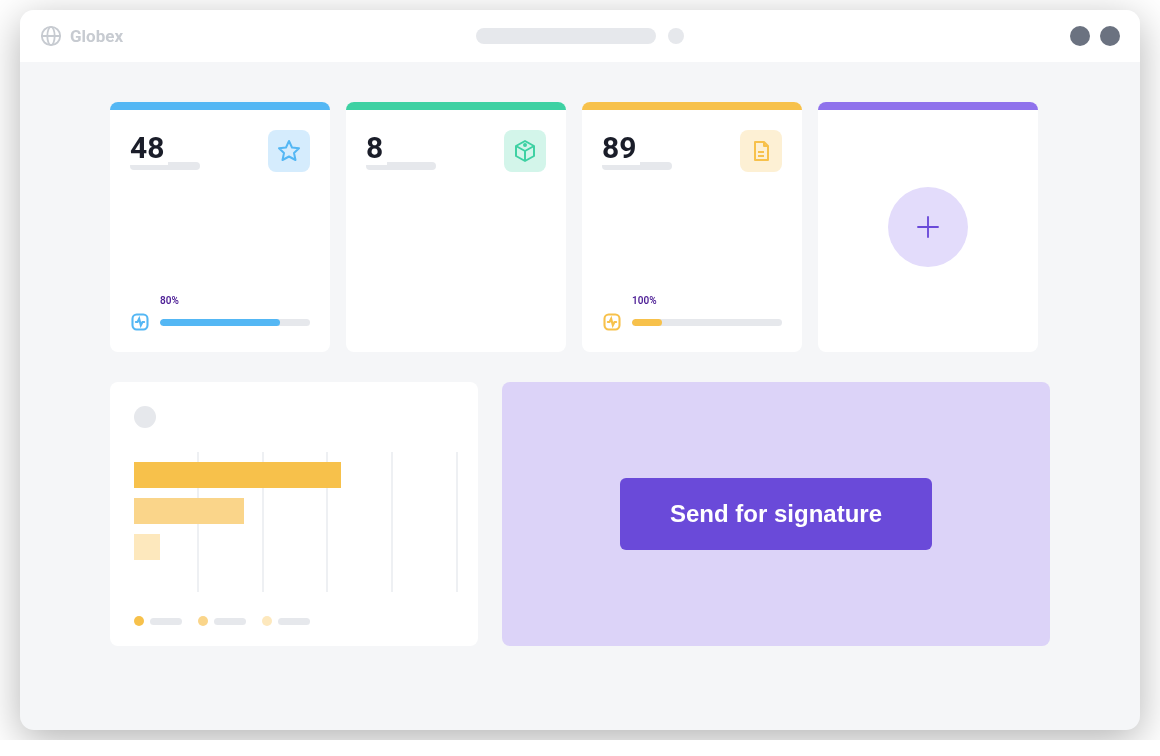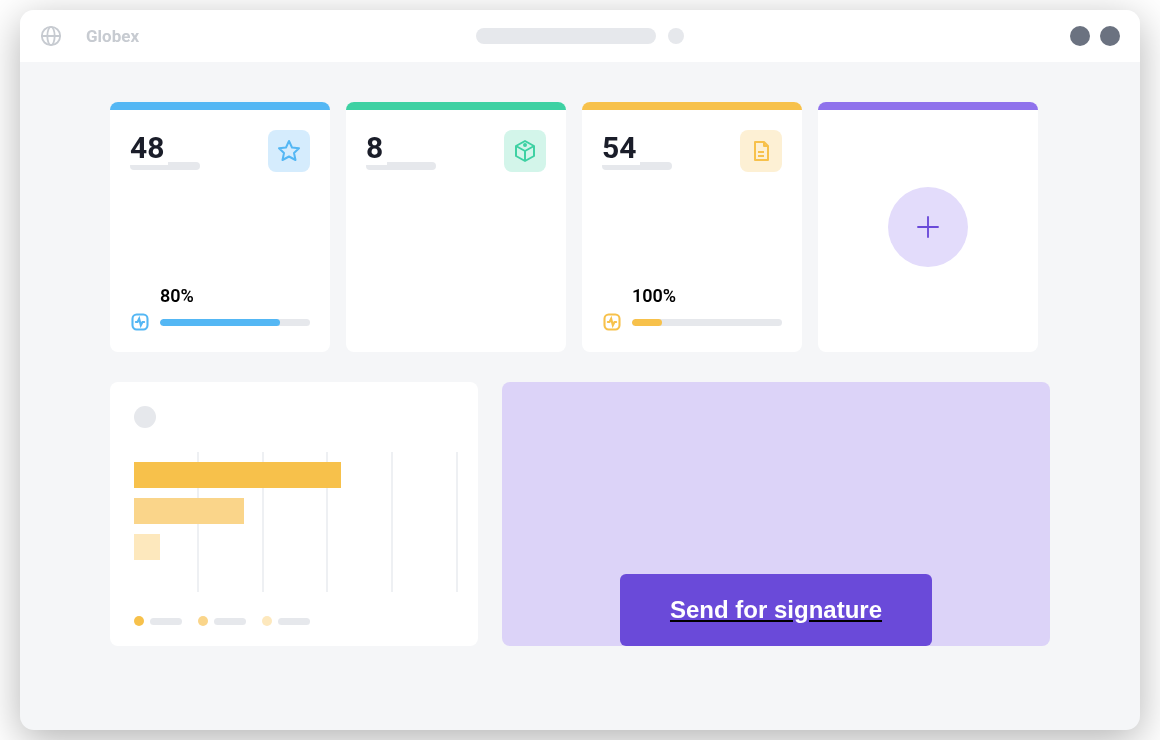--- a/index.html
+++ b/index.html
@@ -1,58 +1,58 @@
 <!DOCTYPE html>
 <html><head>
 <meta charset="utf-8">
 <style>
 * { box-sizing: border-box; margin: 0; padding: 0; }
 body { font-family: -apple-system, BlinkMacSystemFont, 'Segoe UI', Roboto, sans-serif; background: #fff; display: flex; align-items: flex-start; justify-content: center; padding: 10px; }
 .window { width: 1120px; height: 720px; background: #f5f6f8; border-radius: 14px; overflow: hidden; box-shadow: 0 10px 40px rgba(0,0,0,0.3); }
 .titlebar { height: 52px; background: #fff; display: flex; align-items: center; padding: 0 20px; position: relative; }
-.logo-group { display: flex; align-items: center; gap: 24px; }
+.logo-group { display: flex; align-items: center; gap: 8px; }
 .logo-icon { width: 22px; height: 22px; color: #c7cbd1; }
 .brand { font-size: 17px; font-weight: 700; color: #c7cbd1; }
 .title-center { position: absolute; left: 50%; transform: translateX(-50%); display: flex; align-items: center; gap: 12px; }
 .search-pill { width: 180px; height: 16px; background: #e6e8ec; border-radius: 8px; }
 .small-dot { width: 16px; height: 16px; background: #e6e8ec; border-radius: 50%; }
 .win-controls { position: absolute; right: 20px; display: flex; gap: 10px; }
 .win-dot { width: 20px; height: 20px; background: #6b7280; border-radius: 50%; }
 .content { padding: 40px 90px 30px 90px; }
 .cards-row { display: flex; gap: 16px; }
 .card { background: #fff; border-radius: 8px; width: 220px; height: 250px; padding: 24px 20px 20px 20px; position: relative; display: flex; flex-direction: column; }
 .card-accent { position: absolute; top: 0; left: 0; right: 0; height: 8px; border-radius: 8px 8px 0 0; }
 .card-top { display: flex; justify-content: space-between; align-items: flex-start; margin-top: 4px; }
 .card-num { font-size: 30px; font-weight: 700; color: #1a1d29; background: #fff; position: relative; z-index: 2; padding-right: 4px; }
 .card-num-wrap { position: relative; display: inline-block; }
 .num-underline { position: absolute; top: 32px; left: 0; width: 70px; height: 8px; background: #e6e8ec; border-radius: 4px; z-index: 1; }
 .icon-badge { width: 42px; height: 42px; border-radius: 8px; display: flex; align-items: center; justify-content: center; }
 .card-bottom { margin-top: auto; }
-.progress-label { font-size: 18px; color: #000000; margin-bottom: 6px; margin-left: 30px; font-weight: 600; }
+.progress-label { font-size: 10px; color: #4c1d95; margin-bottom: 6px; margin-left: 30px; font-weight: 600; }
 .progress-row { display: flex; align-items: center; gap: 10px; }
 .progress-icon { width: 20px; height: 20px; display: flex; align-items: center; justify-content: center; }
 .progress-track { flex: 1; height: 7px; background: #e6e8ec; border-radius: 4px; overflow: hidden; }
 .progress-fill { height: 100%; border-radius: 4px; }
 .add-card { background: #fff; border-radius: 8px; width: 220px; height: 250px; position: relative; display: flex; align-items: center; justify-content: center; }
 .add-circle { width: 80px; height: 80px; background: #e3dcfb; border-radius: 50%; display: flex; align-items: center; justify-content: center; cursor: pointer; }
 .plus-icon { width: 30px; height: 30px; color: #6a4ad9; }
 .bottom-row { display: flex; gap: 24px; margin-top: 30px; }
 .chart-card { background: #fff; border-radius: 8px; width: 368px; height: 264px; padding: 24px 20px 20px 24px; display: flex; flex-direction: column; }
 .chart-header { display: flex; align-items: center; gap: 10px; }
 .chart-dot { width: 22px; height: 22px; background: #e6e8ec; border-radius: 50%; }
 .chart-body { position: relative; margin-top: 24px; height: 140px; display: flex; gap: 0; }
 .chart-col { flex: 1; border-right: 2px solid #eef0f3; }
 .chart-col:last-child { border-right: none; }
 .bars-overlay { position: absolute; top: 10px; left: 0; right: 0; display: flex; flex-direction: column; gap: 10px; }
 .bar { height: 26px; border-radius: 0; }
 .legend { display: flex; gap: 16px; margin-top: auto; padding-top: 12px; }
 .legend-item { display: flex; align-items: center; gap: 6px; }
 .legend-dot { width: 10px; height: 10px; border-radius: 50%; }
 .legend-line { width: 32px; height: 7px; background: #e6e8ec; border-radius: 4px; }
-.cta-panel { flex: 1; background: #dcd3f8; border-radius: 8px; display: flex; align-items: flex-end; justify-content: center; text-decoration: underline; }
+.cta-panel { flex: 1; background: #dcd3f8; border-radius: 8px; display: flex; align-items: center; justify-content: center; }
 .cta-button { background: #6a4ad9; color: #fff; font-size: 24px; font-weight: 700; border: none; padding: 22px 50px; border-radius: 6px; cursor: pointer; }
 </style>
 </head>
 <body>
 
 <div class="window">
   <div class="titlebar">
     <div class="logo-group">
       <svg class="logo-icon" viewBox="0 0 24 24" fill="none" stroke="currentColor" stroke-width="2">
           <circle cx="12" cy="12" r="10"></circle>
@@ -109,21 +109,21 @@
                 <path d="M3 7 L12 12 L21 7"></path>
                 <path d="M12 12 L12 22"></path>
                 <circle cx="12" cy="6" r="1" fill="#3ed1a3"></circle>
               </svg>
             </div>
           </div>
         </div>
         <div class="card">
           <div class="card-accent" style="background:#f7c14b"></div>
           <div class="card-top">
-            <div class="card-num-wrap"><span class="card-num">54</span><div class="num-underline"></div></div>
+            <div class="card-num-wrap"><span class="card-num">89</span><div class="num-underline"></div></div>
             <div class="icon-badge" style="background:#fdf0d4">
               <svg viewBox="0 0 24 24" width="24" height="24" fill="none" stroke="#f7c14b" stroke-width="2" stroke-linejoin="round">
                 <path d="M6 3 L15 3 L19 7 L19 21 L6 21 Z"></path>
                 <path d="M15 3 L15 7 L19 7"></path>
                 <path d="M9 13 L15 13"></path>
                 <path d="M9 17 L15 17"></path>
               </svg>
             </div>
           </div>
           <div class="card-bottom">

